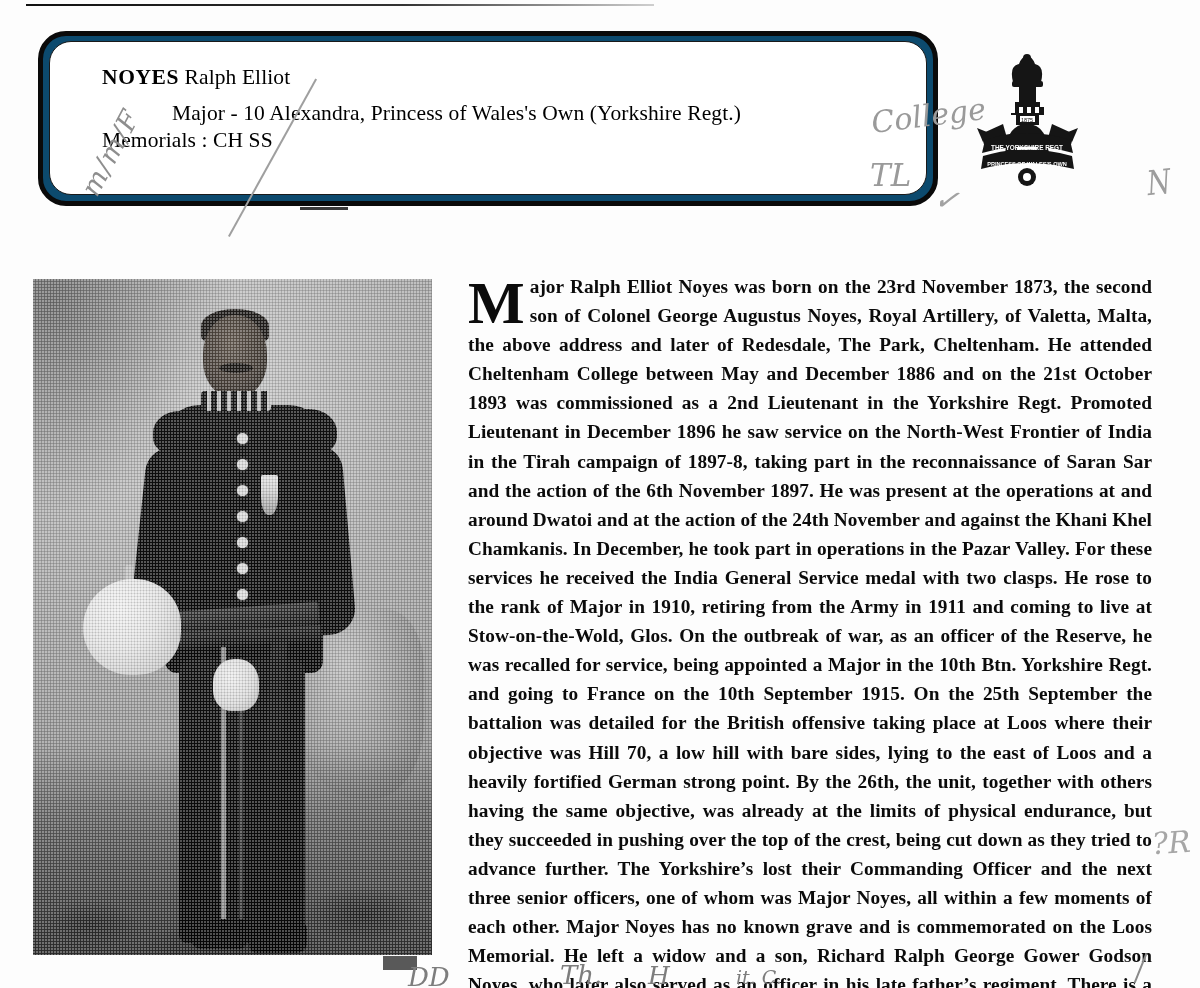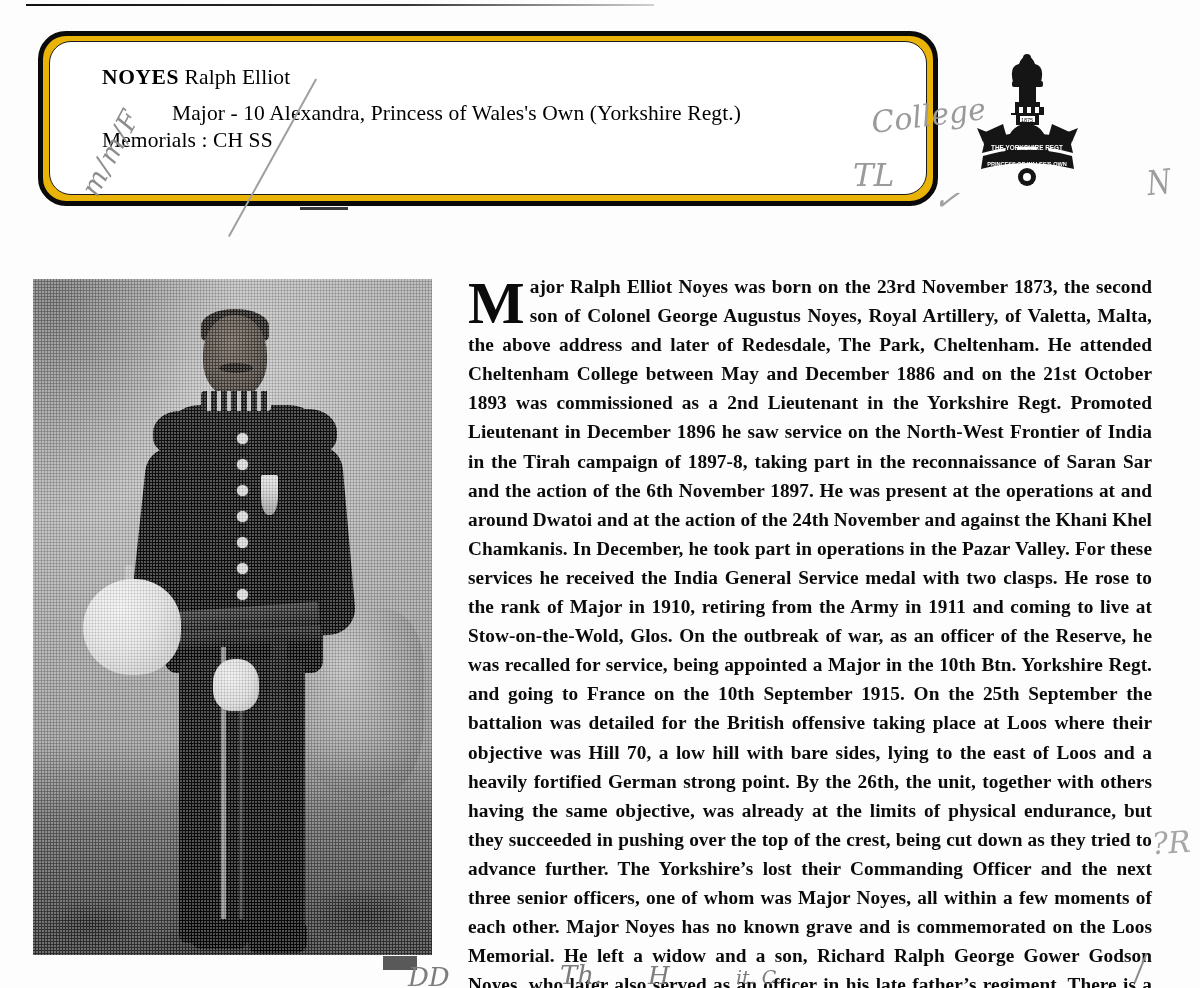--- a/index.html
+++ b/index.html
@@ -35,21 +35,21 @@
 
   
   #record-box {
     position: absolute;
     left: 38px;
     top: 31px;
     width: 900px;
     height: 175px;
     border: 5px solid #0a0a0a;
     border-radius: 28px;
-    background: #eab308;
+    background: #0c4a6e;
     box-sizing: border-box;
   }
   #record-box-inner {
     position: absolute;
     left: 6px;
     top: 5px;
     right: 6px;
     bottom: 6px;
     border: 1px solid #1a1a1a;
     border-radius: 22px;
@@ -88,21 +88,21 @@
     transform-origin: left bottom;
     letter-spacing: 1px;
   }
   #hand-college {
     left: 821px; top: 56px;
     font-size: 30px;
     transform: rotate(-7deg);
     color: #9a9a9a;
   }
   #hand-tl {
-    left: 803px; top: 115px;
+    left: 820px; top: 115px;
     font-size: 31px;
     color: #9a9a9a;
   }
   #hand-tl-tick {
     left: 884px; top: 140px;
     font-size: 30px;
     color: #a2a2a2;
     transform: rotate(8deg);
   }
   #hand-n {

